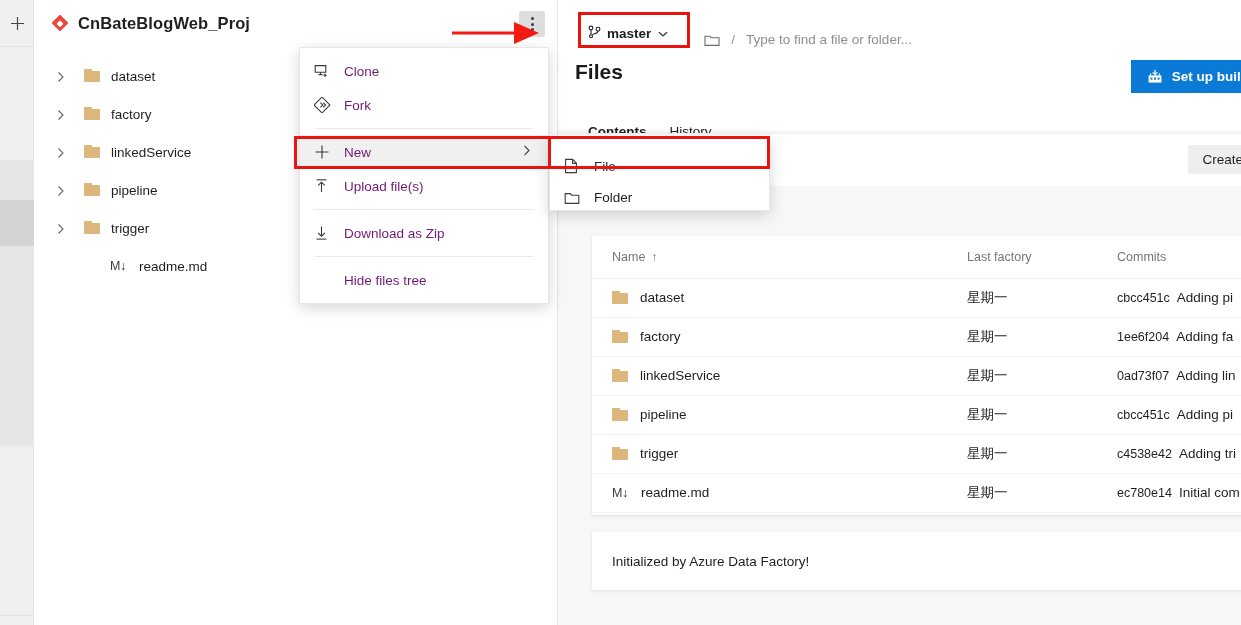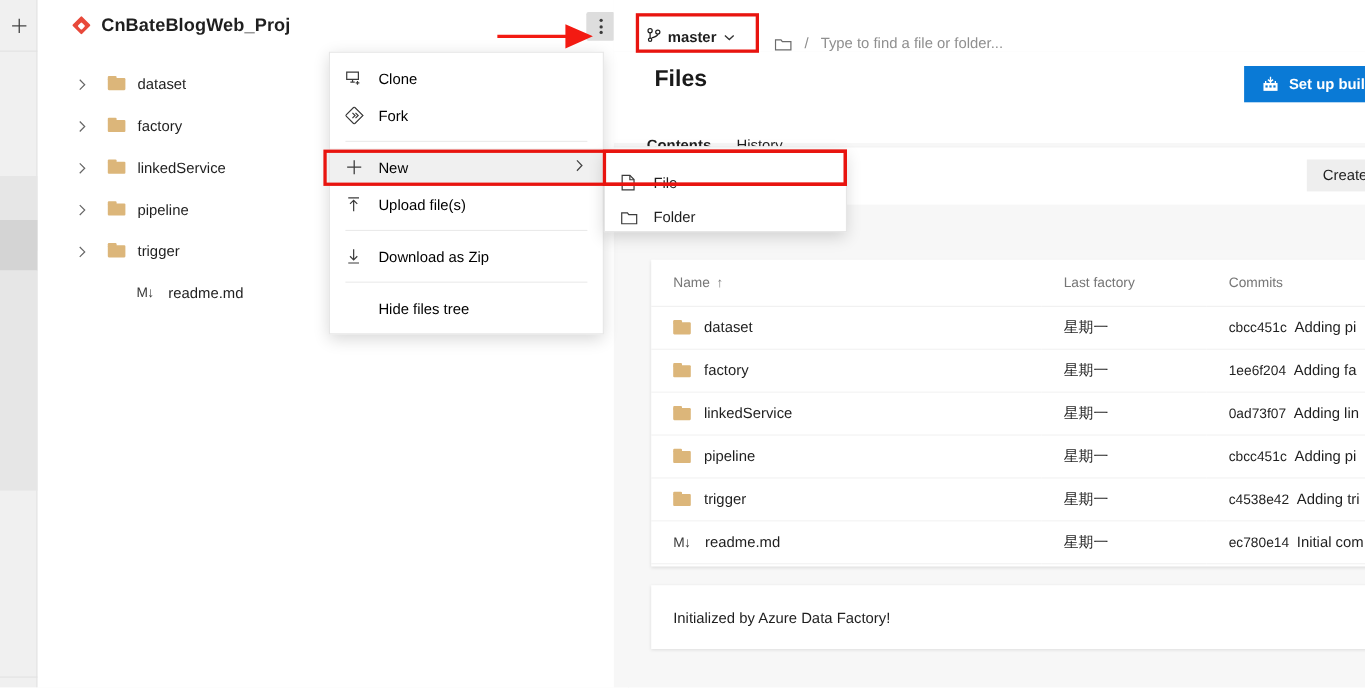--- a/index.html
+++ b/index.html
@@ -32,21 +32,21 @@
   .rail-scroll.a { top: 160px; height: 68px; background: #e6e6e6; }
   .rail-scroll.b { top: 200px; height: 46px; background: #d4d4d4; }
   .rail-scroll.c { top: 246px; height: 200px; background: #e6e6e6; }
   .rail-bottom {
     position: absolute; left: 0; bottom: 0; width: 34px; height: 10px;
     border-top: 1px solid #e1e1e1;
   }
 
   
   .tree {
-    position: absolute; left: 48px; top: 0; width: 524px; height: 625px;
+    position: absolute; left: 34px; top: 0; width: 524px; height: 625px;
     background: #ffffff;
     border-right: 1px solid #e6e6e6;
   }
   .tree-header {
     position: relative; height: 47px;
     display: flex; align-items: center;
     padding-left: 18px;
   }
   .repo-icon {
     width: 17px; height: 17px; margin-right: 9px; flex: none;
@@ -104,21 +104,21 @@
   .ctx-menu {
     position: absolute; left: 299px; top: 47px; width: 250px;
     background: #ffffff;
     border: 1px solid #e6e6e6;
     box-shadow: 0 4px 14px rgba(0,0,0,.16);
     padding: 6px 0;
     z-index: 40;
   }
   .ctx-item {
     height: 34px; display: flex; align-items: center;
-    padding: 0 14px; font-size: 13.5px; color: #000000;
+    padding: 0 14px; font-size: 13.5px; color: #701a75;
     position: relative;
   }
   .ctx-item .mi {
     width: 24px; flex: none; display: flex; align-items: center;
     color: #3b3b3b;
   }
   .ctx-item .ml { padding-left: 6px; }
   .ctx-item.selected { background: #f0f0f0; }
   .ctx-item .sub-arrow {
     position: absolute; right: 16px; top: 50%; transform: translateY(-50%);
@@ -173,21 +173,21 @@
     border: none; outline: none; background: transparent;
     font-family: "Liberation Sans", sans-serif;
     font-size: 13.5px; color: #1f1f1f; width: 330px;
   }
   .crumb-input::placeholder { color: #8f8f8f; }
 
   .page-head {
     position: relative; height: 83px; background: #ffffff; padding-left: 30px;
   }
   .page-title {
-    position: absolute; left: 37px; top: 13px;
+    position: absolute; left: 17px; top: 13px;
     font-size: 21px; font-weight: 600; color: #1a1a1a;
   }
   .tabs { position: absolute; left: 30px; top: 52px; display: flex; gap: 23px; margin-top: 25px; }
   .tab { font-size: 13.5px; color: #1f1f1f; padding-bottom: 8px; }
   .tab.active { font-weight: 700; }
   .setup-build {
     position: absolute; right: -24px; top: 13px;
     height: 33px; background: #0a7ad6;
     color: #ffffff; font-size: 13.5px; font-weight: 700;
     display: flex; align-items: center; gap: 9px;

